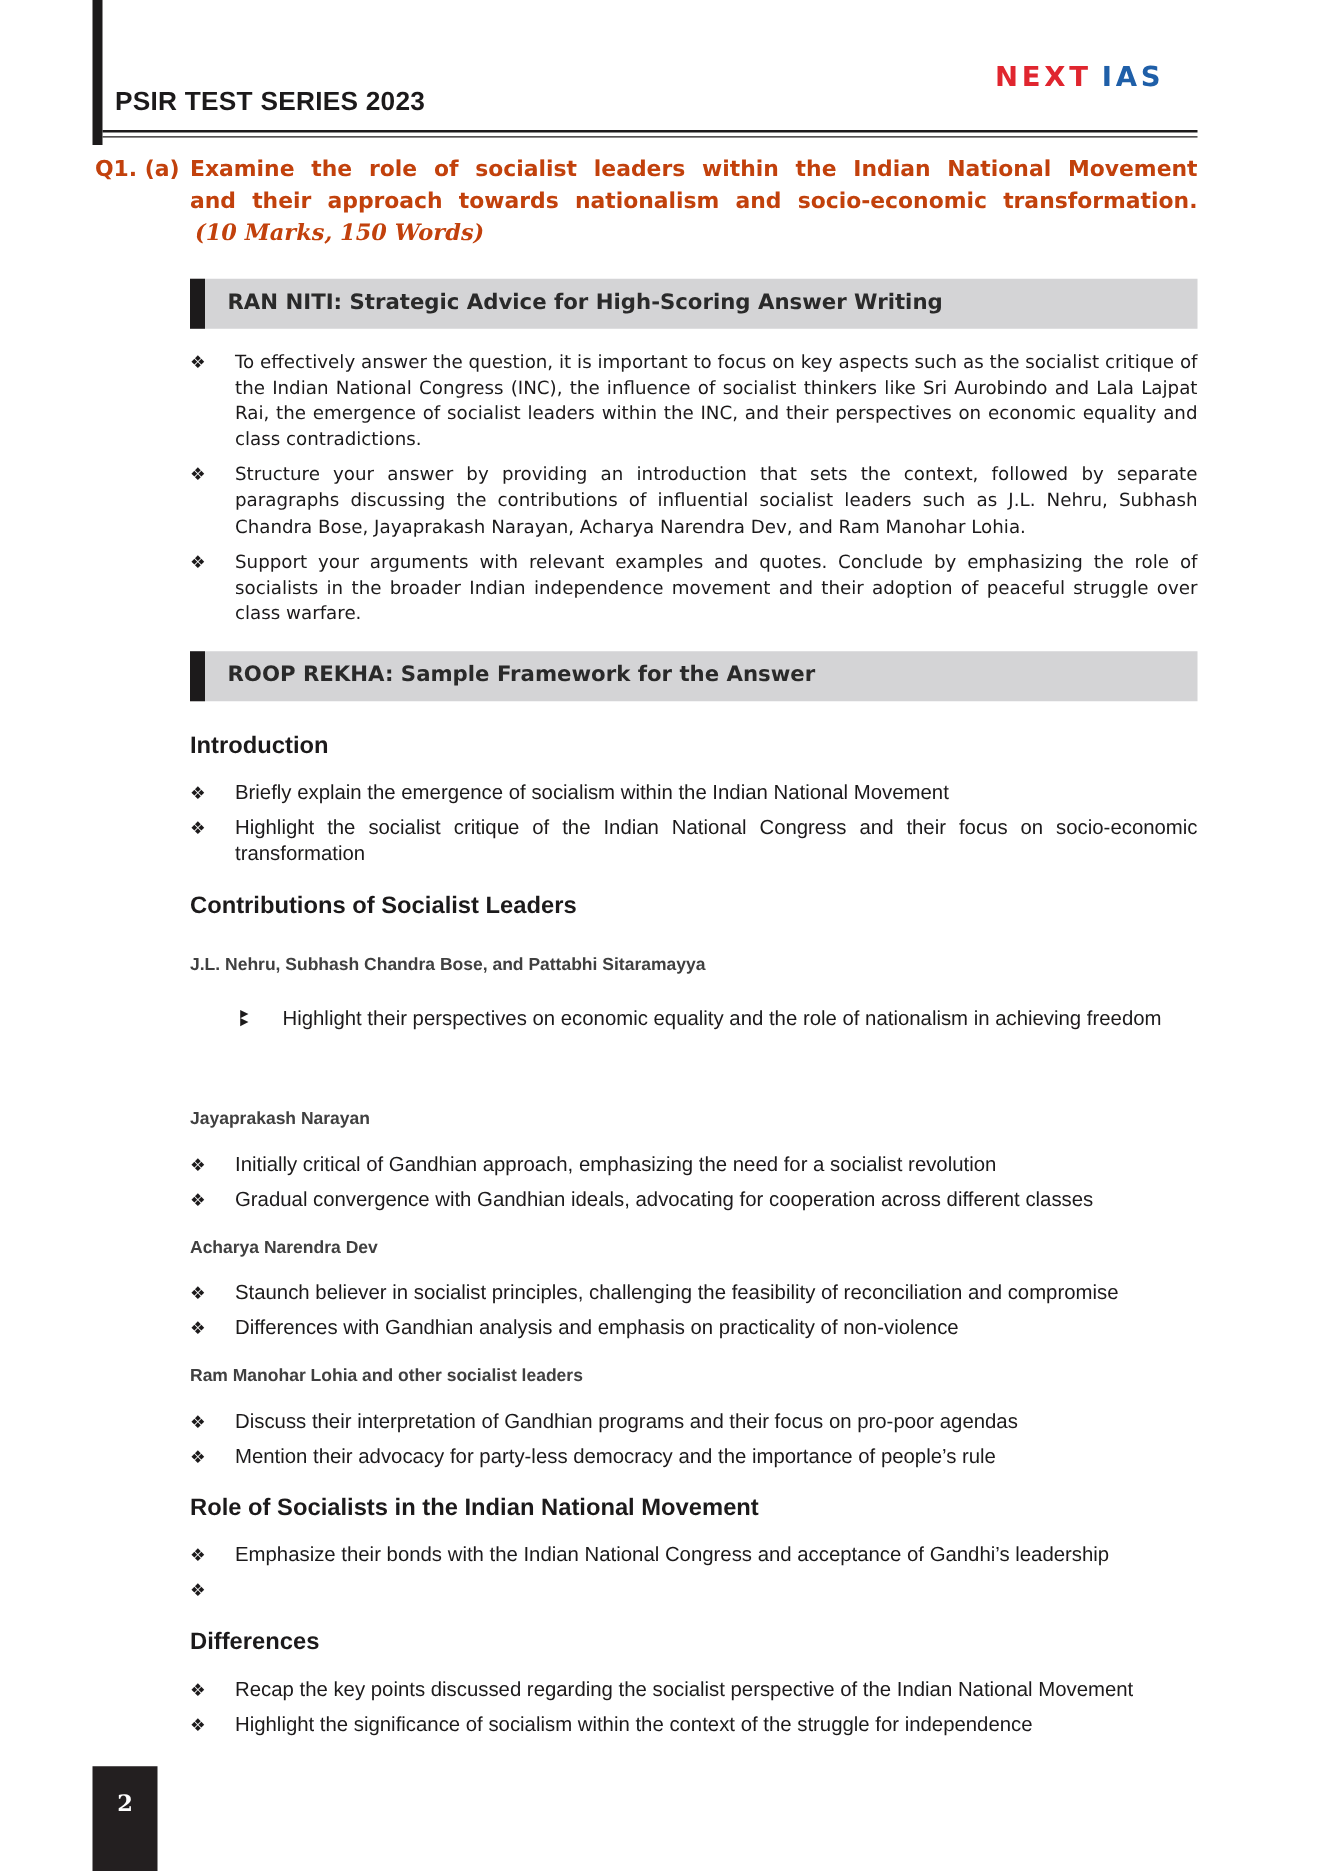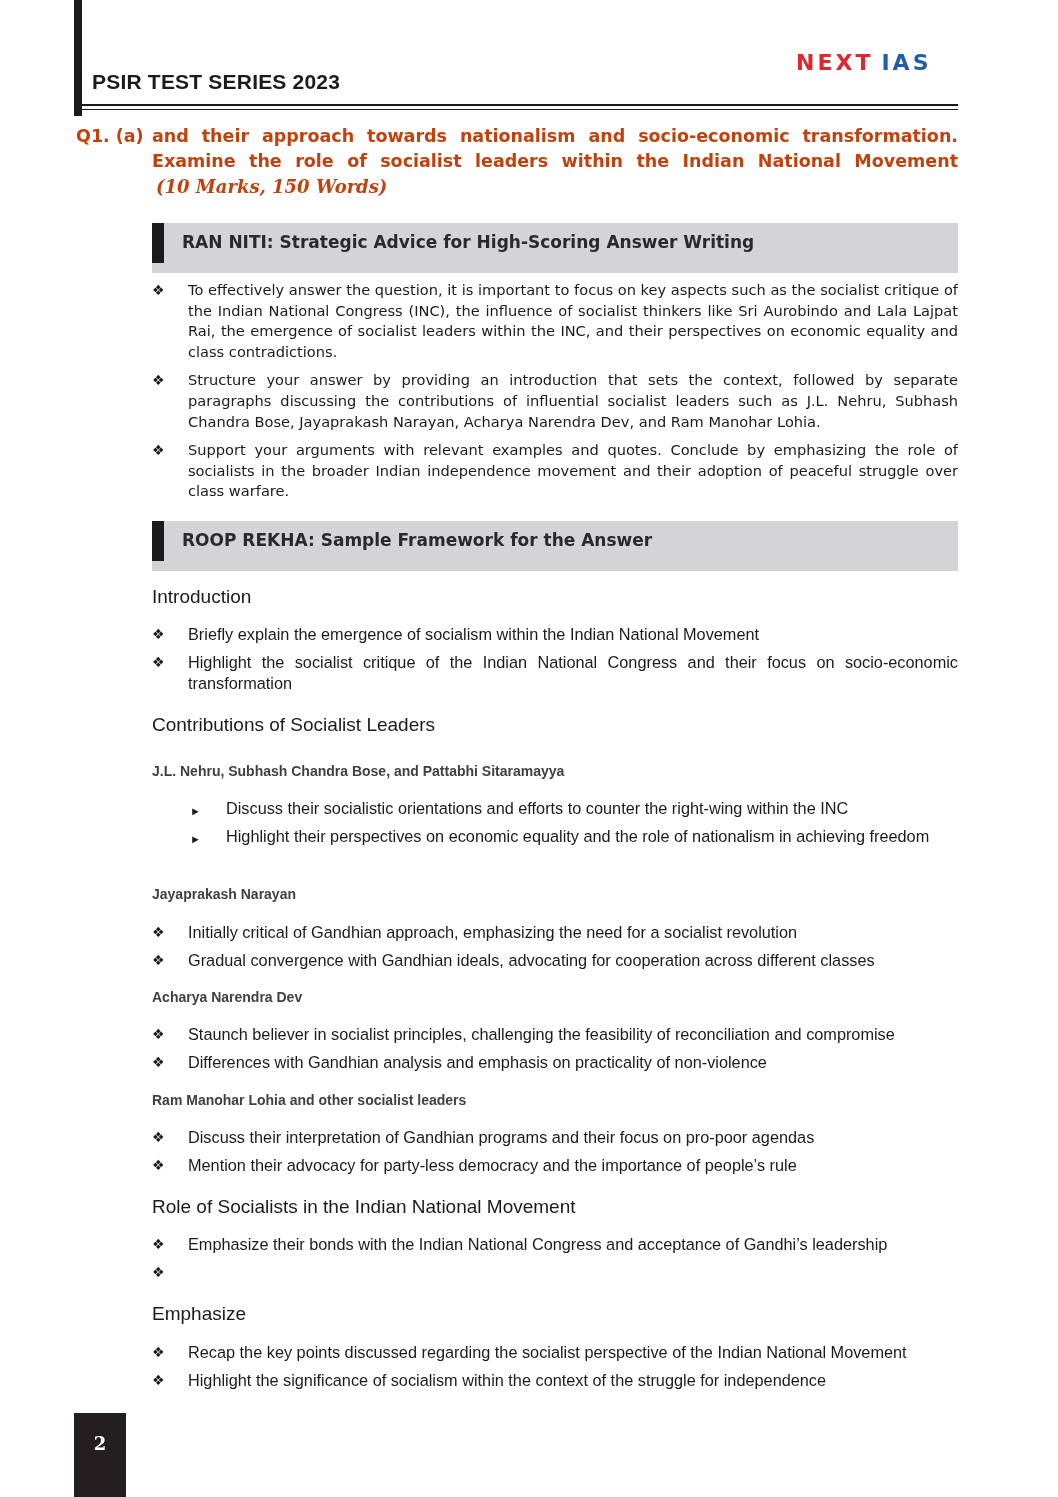--- a/index.html
+++ b/index.html
@@ -11,29 +11,29 @@
   .logo { position: absolute; left: 796px; top: 52px; font-family: "DejaVu Sans", sans-serif; font-weight: 700; font-size: 22px; letter-spacing: 3px; line-height: 1; }
   .logo .next { color: #e0262f; }
   .logo .ias { color: #1f5fa8; margin-left: 8px; }
 
   .question { position: absolute; left: 76px; top: 124px; width: 882px; font-family: "DejaVu Sans", sans-serif; font-weight: 700; font-size: 17.5px; line-height: 25px; color: #c2410c; }
   .question .qnum { position: absolute; left: 0; top: 0; }
   .question .qtext { margin-left: 76px; text-align: justify; text-align-last: justify; word-spacing: 3px; }
   .question .qtext .l2 { display: block; }
   .question .marks { margin-left: 80px; font-family: "DejaVu Serif", serif; font-style: italic; font-weight: 700; font-size: 18px; }
 
-  .section-bar { position: absolute; left: 152px; width: 806px; height: 50px; background: #d4d4d6; }
+  .section-bar { position: absolute; left: 152px; width: 806px; height: 40px; background: #d4d4d6; }
   .section-bar .mark { position: absolute; left: 0; top: 0; width: 12px; height: 40px; background: #1c1a1b; }
   .section-bar .label { position: absolute; left: 30px; top: 9px; font-family: "DejaVu Sans", sans-serif; font-weight: 700; font-size: 17px; color: #2a2a2a; }
 
   .bullets { position: absolute; left: 152px; width: 806px; font-family: "DejaVu Sans", sans-serif; font-size: 14.6px; line-height: 20.6px; color: #1c1a1b; }
   .bullets .item { position: relative; padding-left: 36px; margin-bottom: 8px; text-align: justify; }
   .bullets .item .bul { position: absolute; left: 0; top: 0; font-size: 14px; }
 
-  .h2 { position: absolute; left: 152px; font-family: "Liberation Sans", sans-serif; font-weight: 400; font-size: 19px; color: #1c1a1b; }
+  .h2 { position: absolute; left: 152px; font-family: "Liberation Sans", sans-serif; font-weight: 700; font-size: 19px; color: #1c1a1b; }
   .h3 { position: absolute; left: 152px; font-family: "Liberation Sans", sans-serif; font-weight: 700; font-size: 14px; color: #404040; }
   .list { position: absolute; left: 152px; width: 806px; font-family: "Liberation Sans", sans-serif; font-size: 16.3px; line-height: 21px; color: #1c1a1b; }
   .list .item { position: relative; padding-left: 36px; margin-bottom: 7px; text-align: justify; }
   .list .item .bul { position: absolute; left: 0; top: 0; font-size: 14px; }
   .list.indent { left: 190px; width: 768px; }
   .list.indent .item .bul { font-size: 11px; top: 3px; }
 
   .page-box { position: absolute; left: 74px; top: 1413px; width: 52px; height: 84px; background: #231f20; }
   .page-num { position: absolute; left: 0; width: 52px; top: 20px; text-align: center; color: #ffffff; font-family: "DejaVu Serif", serif; font-weight: 700; font-size: 18px; }
 </style>
@@ -43,22 +43,22 @@
 <div class="left-bar"></div>
 <div class="series-title">PSIR TEST SERIES 2023</div>
 <div class="logo">
   <span class="next">NEXT</span><span class="ias">IAS</span>
 </div>
 <div class="header-rule"></div>
 
 <div class="question">
   <span class="qnum">Q1. (a)</span>
   <div class="qtext">
+    <span class="l2">Examine the role of socialist leaders within the Indian National Movement</span>
     <span class="l2">and their approach towards nationalism and socio-economic transformation.</span>
-    <span class="l2">Examine the role of socialist leaders within the Indian National Movement</span>
   </div>
   <div class="marks">(10 Marks, 150 Words)</div>
 </div>
 
 <div class="section-bar" style="top:223px;">
   <div class="mark"></div>
   <div class="label">RAN NITI: Strategic Advice for High-Scoring Answer Writing</div>
 </div>
 <div class="bullets" style="top:280px;">
   <div class="item"><span class="bul">❖</span><span>To effectively answer the question, it is important to focus on key aspects such as the socialist critique of the Indian National Congress (INC), the influence of socialist thinkers like Sri Aurobindo and Lala Lajpat Rai, the emergence of socialist leaders within the INC, and their perspectives on economic equality and class contradictions.</span></div>
@@ -74,21 +74,21 @@
 <div class="h2" style="top:586px;">Introduction</div>
 <div class="list" style="top:624px;">
   <div class="item"><span class="bul">❖</span><span>Briefly explain the emergence of socialism within the Indian National Movement</span></div>
   <div class="item"><span class="bul">❖</span><span>Highlight the socialist critique of the Indian National Congress and their focus on socio-economic transformation</span></div>
 </div>
 
 <div class="h2" style="top:714px;">Contributions of Socialist Leaders</div>
 
 <div class="h3" style="top:763px;">J.L. Nehru, Subhash Chandra Bose, and Pattabhi Sitaramayya</div>
 <div class="list indent" style="top:798px;">
-  <div class="item"><span class="bul">►</span><span>Discuss their socialistic orientations and efforts to counter the right-wing within the INC</span></div>
+  <div class="item"><span class="bul">►</span></div>
   <div class="item"><span class="bul">►</span><span>Highlight their perspectives on economic equality and the role of nationalism in achieving freedom</span></div>
 </div>
 
 <div class="h3" style="top:886px;">Jayaprakash Narayan</div>
 <div class="list" style="top:922px;">
   <div class="item"><span class="bul">❖</span><span>Initially critical of Gandhian approach, emphasizing the need for a socialist revolution</span></div>
   <div class="item"><span class="bul">❖</span><span>Gradual convergence with Gandhian ideals, advocating for cooperation across different classes</span></div>
 </div>
 
 <div class="h3" style="top:989px;">Acharya Narendra Dev</div>
@@ -102,21 +102,21 @@
   <div class="item"><span class="bul">❖</span><span>Discuss their interpretation of Gandhian programs and their focus on pro-poor agendas</span></div>
   <div class="item"><span class="bul">❖</span><span>Mention their advocacy for party-less democracy and the importance of people’s rule</span></div>
 </div>
 
 <div class="h2" style="top:1196px;">Role of Socialists in the Indian National Movement</div>
 <div class="list" style="top:1234px;">
   <div class="item"><span class="bul">❖</span><span>Emphasize their bonds with the Indian National Congress and acceptance of Gandhi’s leadership</span></div>
   <div class="item"><span class="bul">❖</span></div>
 </div>
 
-<div class="h2" style="top:1303px;">Emphasize</div>
+<div class="h2" style="top:1303px;">Differences</div>
 <div class="list" style="top:1342px;">
   <div class="item"><span class="bul">❖</span><span>Recap the key points discussed regarding the socialist perspective of the Indian National Movement</span></div>
   <div class="item"><span class="bul">❖</span><span>Highlight the significance of socialism within the context of the struggle for independence</span></div>
 </div>
 
 <div class="page-box">
   <div class="page-num">2</div>
 </div>
 
 </body></html>

